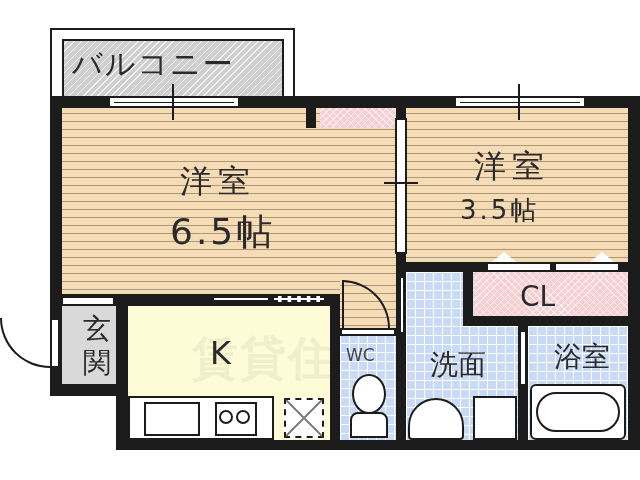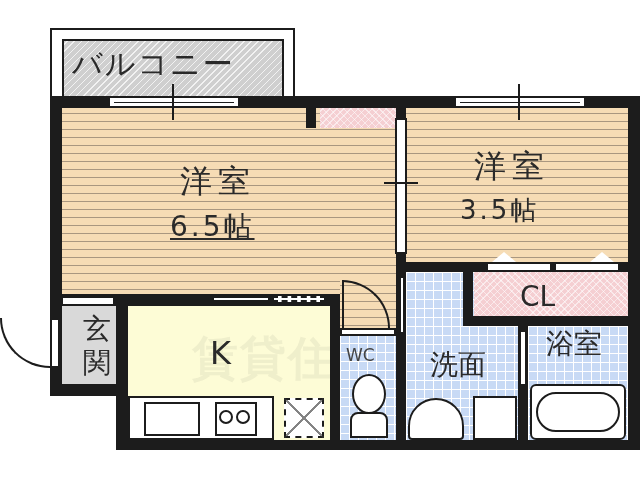--- a/index.html
+++ b/index.html
@@ -22,37 +22,37 @@
 </head>
 <body>
 
 <div class="abs" style="left:50px;top:28px;width:245px;height:68px;border:2px solid #1c1c1c;border-bottom:none;box-sizing:border-box;background:#fff;"></div>
 <div class="abs balcony" style="left:62px;top:39px;width:222px;height:57px;border:2px solid #1c1c1c;border-bottom:none;box-sizing:border-box;"></div>
 <div class="label" style="left:72px;top:44px;font-size:30px;letter-spacing:2px;">バルコニー</div>
 
 <div class="abs wood" style="left:60px;top:106px;width:336px;height:190px;"></div>
 <div class="abs pink" style="left:320px;top:106px;width:76px;height:22px;"></div>
 <div class="label" style="left:180px;top:160px;font-size:32px;letter-spacing:6px;">洋室</div>
-<div class="label" style="left:170px;top:208px;font-size:28px;letter-spacing:3px;text-decoration:underline;">6.5帖</div>
+<div class="label" style="left:170px;top:208px;font-size:36px;letter-spacing:3px;">6.5帖</div>
 
 <div class="abs wood" style="left:406px;top:106px;width:222px;height:156px;"></div>
 <div class="label" style="left:474px;top:145px;font-size:32px;letter-spacing:6px;">洋室</div>
 <div class="label" style="left:460px;top:193px;font-size:26px;letter-spacing:3px;">3.5帖</div>
 
 <div class="abs pink" style="left:473px;top:272px;width:155px;height:45px;"></div>
 <div class="label" style="left:520px;top:280px;font-size:28px;">CL</div>
 
 <div class="abs tile" style="left:406px;top:272px;width:68px;height:168px;"></div>
 <div class="abs tile" style="left:406px;top:326px;width:112px;height:114px;"></div>
 <div class="abs tile" style="left:528px;top:326px;width:100px;height:114px;"></div>
 <div class="abs tile" style="left:340px;top:334px;width:56px;height:106px;"></div>
 <div class="abs wood" style="left:340px;top:278px;width:56px;height:54px;"></div>
 
 <div class="label" style="left:430px;top:346px;font-size:28px;">洗面</div>
-<div class="label" style="left:546px;top:325px;font-size:28px;">浴室</div>
+<div class="label" style="left:546px;top:338px;font-size:28px;padding-left:8px;">浴室</div>
 <div class="label" style="left:346px;top:345px;font-size:17px;color:#444;">WC</div>
 
 <div class="abs kitchen" style="left:128px;top:306px;width:202px;height:134px;"></div>
 <div class="label" style="left:192px;top:328px;font-size:46px;font-weight:bold;color:rgba(200,200,170,0.25);letter-spacing:2px;">賃貸住</div>
 <div class="label" style="left:210px;top:334px;font-size:32px;">K</div>
 
 <div class="abs genkan" style="left:61px;top:306px;width:56px;height:80px;"></div>
 <div class="label" style="left:72px;top:312px;font-size:28px;line-height:34px;width:34px;white-space:normal;margin-left:8px;">玄関</div>
 
 <div class="wall" style="left:50px;top:96px;width:590px;height:12px;"></div>

